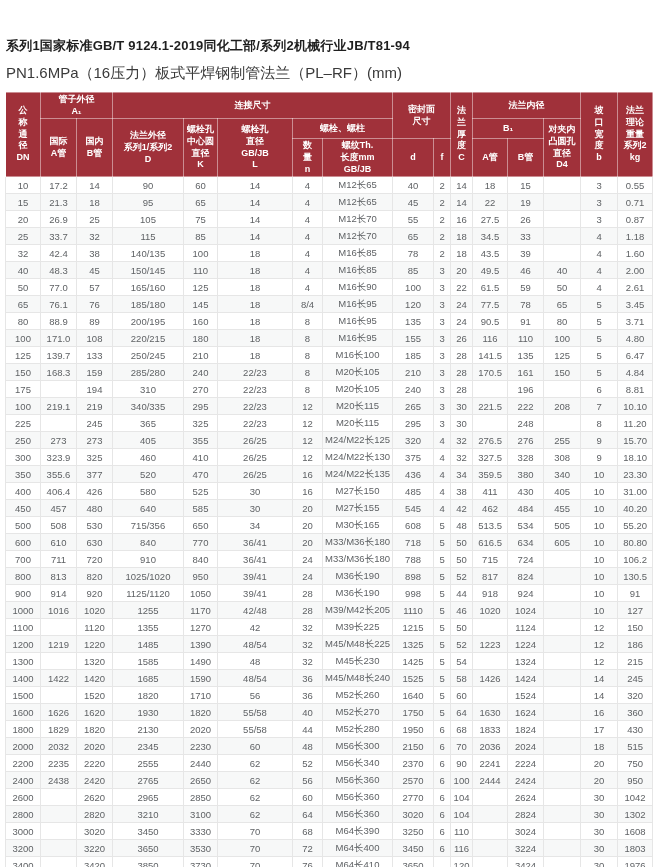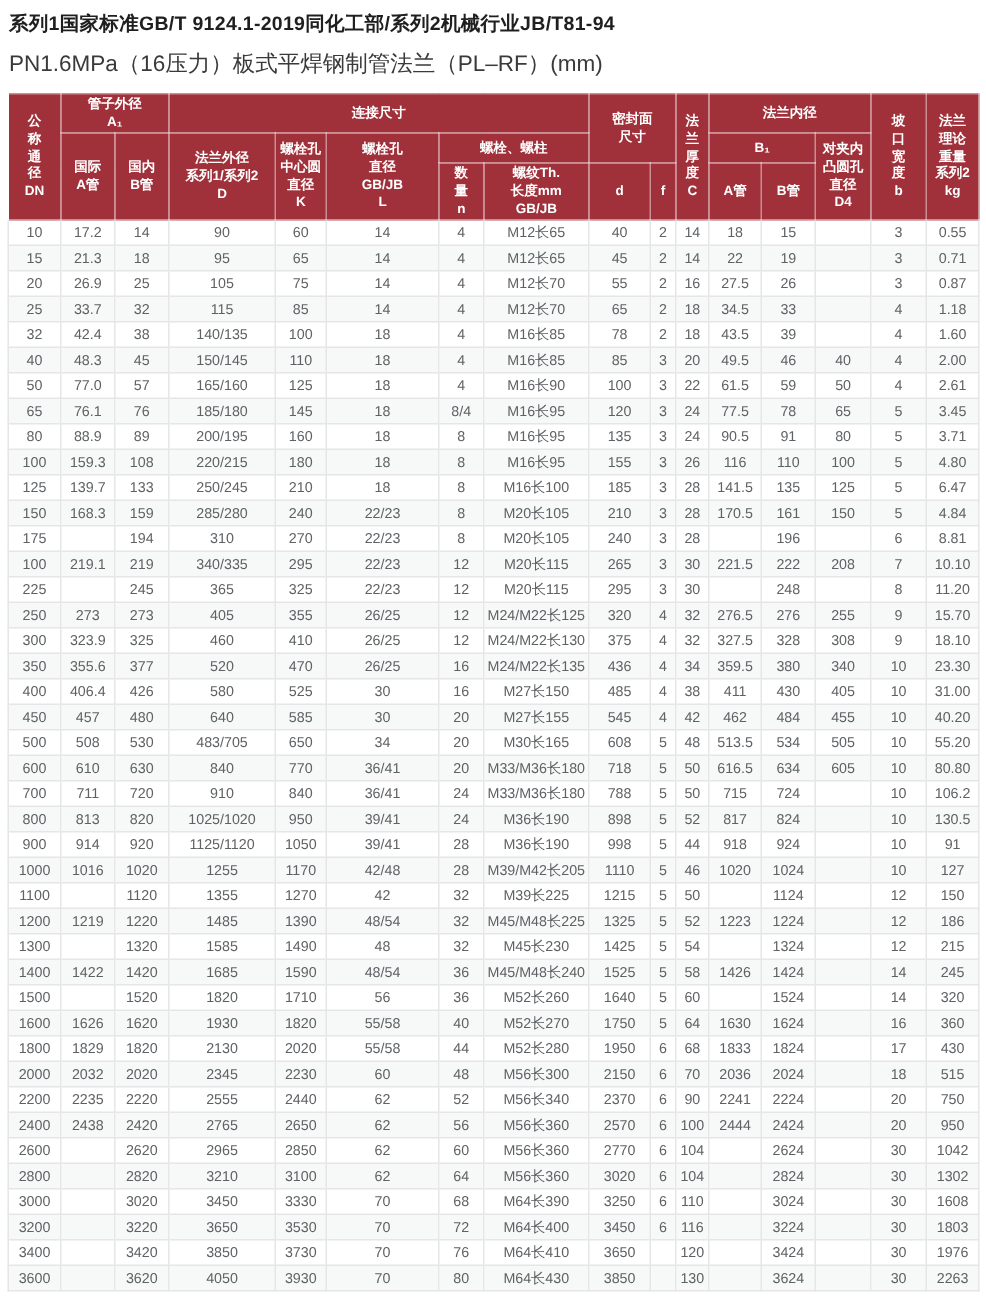--- a/index.html
+++ b/index.html
@@ -1,20 +1,20 @@
 <!DOCTYPE html>
 <html><head>
 <meta charset="utf-8">
 <style>
   * { box-sizing: border-box; margin: 0; padding: 0; }
   html,body { width: 657px; background: #ffffff; }
   body { font-family: "Liberation Sans", "DejaVu Sans", sans-serif; }
   .page { width: 657px; height: 867px; background: #ffffff; overflow: hidden; }
   .titlebar { padding: 7px 6px 0 6px; }
-  .title { font-size: 13px; font-weight: bold; color: #1f1f1f; line-height: 1.45; letter-spacing: 0.2px; }
+  .title { font-size: 13px; font-weight: bold; color: #1f1f1f; line-height: 1.45; letter-spacing: 0.2px; margin-top: 30px; }
   .subtitle { font-size: 15px; color: #3a3a3a; margin-top: 6px; line-height: 1.4; }
   .tablewrap { padding: 9px 5px 0 5px; }
   table { border-collapse: collapse; table-layout: fixed; width: 647px; }
   thead th {
     background: #A0313A;
     color: #ffffff;
     font-size: 9px;
     font-weight: bold;
     text-align: center;
     vertical-align: middle;
@@ -291,21 +291,21 @@
             <td>3</td>
             <td>24</td>
             <td>90.5</td>
             <td>91</td>
             <td>80</td>
             <td>5</td>
             <td>3.71</td>
           </tr>
           <tr>
             <td>100</td>
-            <td>159.3</td>
+            <td>171.0</td>
             <td>108</td>
             <td>220/215</td>
             <td>180</td>
             <td>18</td>
             <td>8</td>
             <td>M16长95</td>
             <td>155</td>
             <td>3</td>
             <td>26</td>
             <td>116</td>
@@ -491,21 +491,21 @@
             <td>462</td>
             <td>484</td>
             <td>455</td>
             <td>10</td>
             <td>40.20</td>
           </tr>
           <tr>
             <td>500</td>
             <td>508</td>
             <td>530</td>
-            <td>483/705</td>
+            <td>715/356</td>
             <td>650</td>
             <td>34</td>
             <td>20</td>
             <td>M30长165</td>
             <td>608</td>
             <td>5</td>
             <td>48</td>
             <td>513.5</td>
             <td>534</td>
             <td>505</td>

